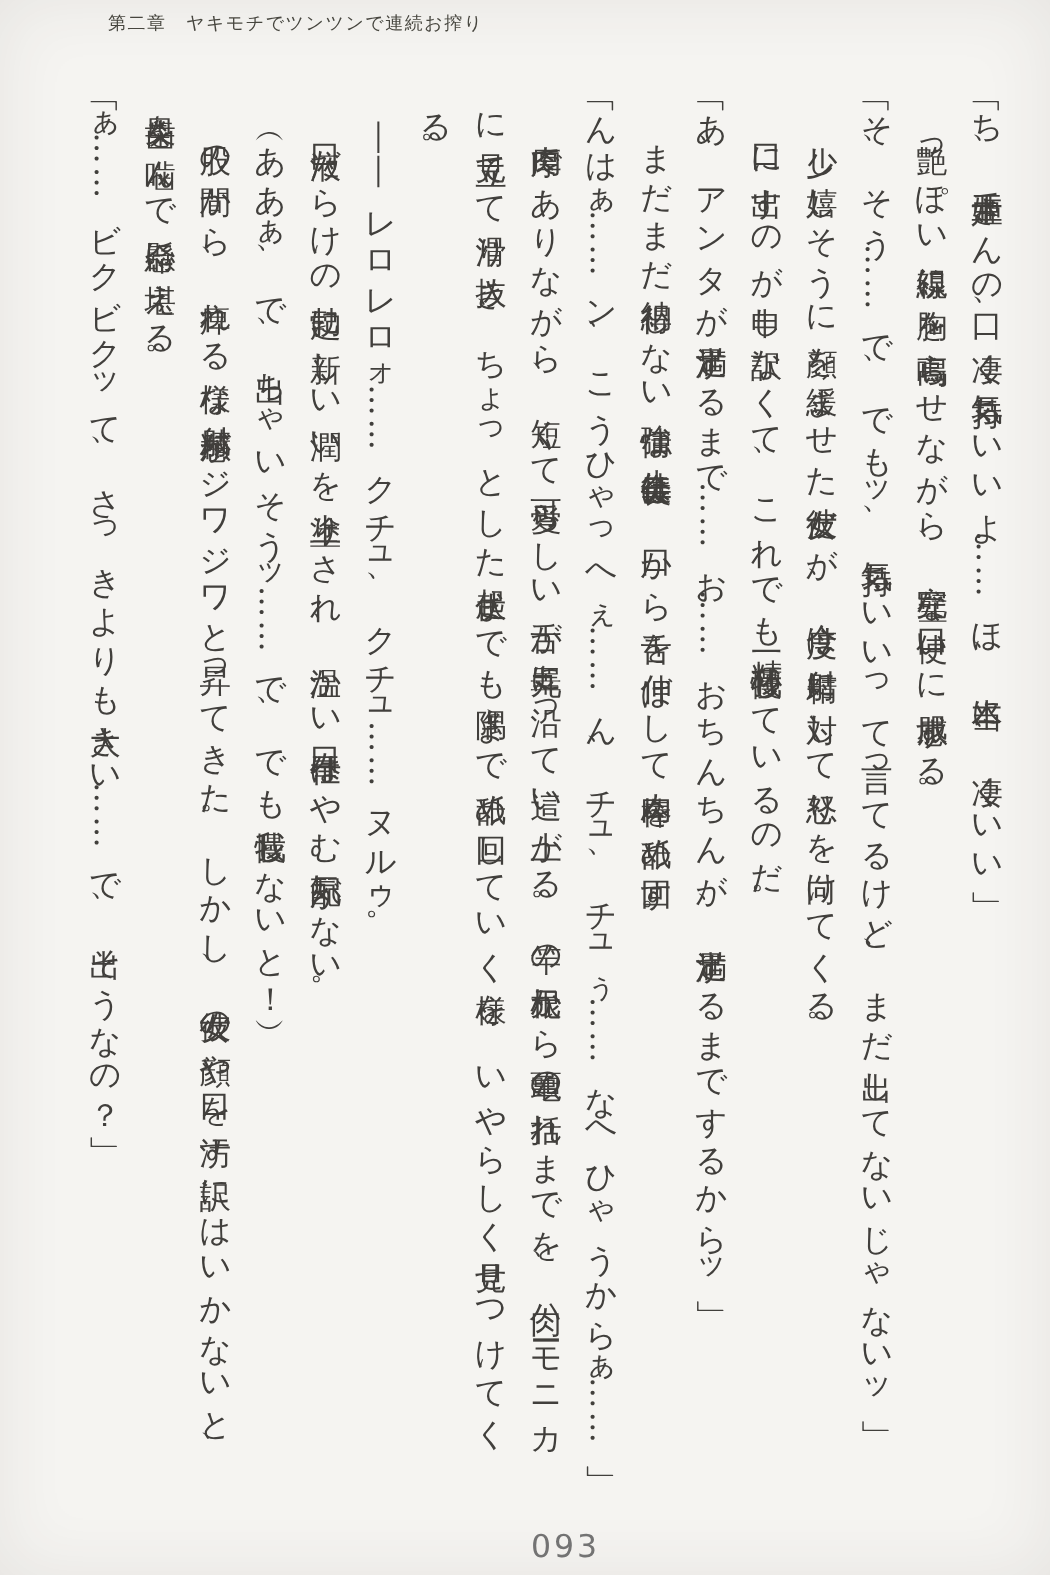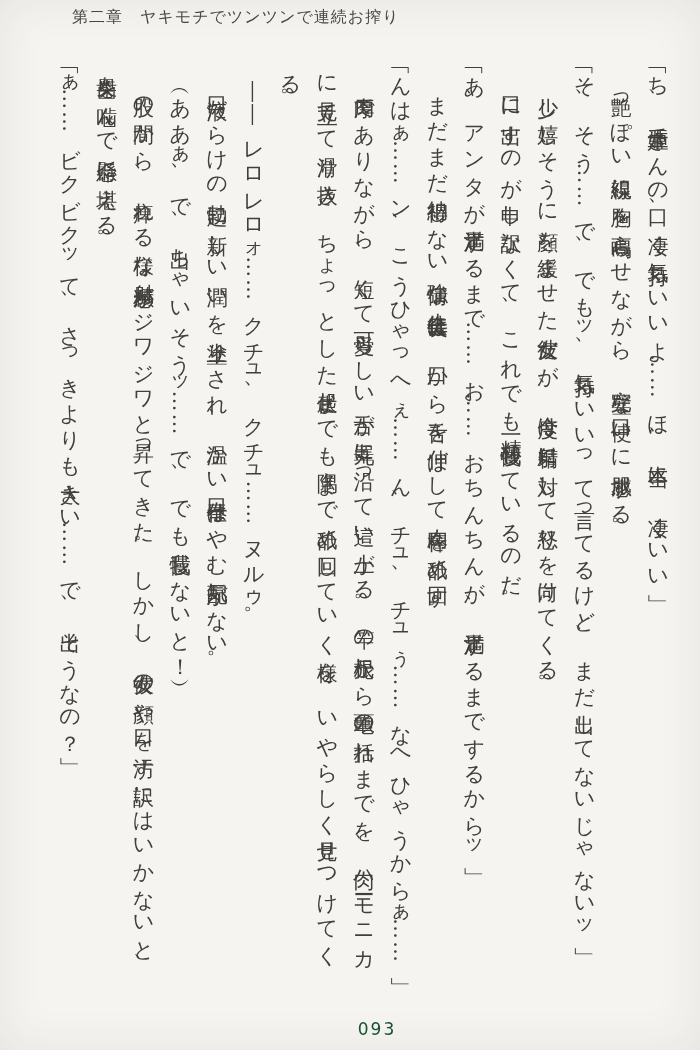--- a/index.html
+++ b/index.html
@@ -14,21 +14,21 @@
     width: 700px;
     height: 1050px;
     background: #f5f4f1;
     box-shadow: inset 0 0 46px rgba(60,55,50,0.08);
     font-family: "DejaVu Serif", "Liberation Serif", serif;
   }
   .chapter-header {
     position: absolute;
     top: 7px;
     left: 72px;
-    font-size: 16px;
+    font-size: 12px;
     letter-spacing: 1px;
     color: #47463f;
   }
   .text-block {
     position: absolute;
     top: 60px;
     right: 24px;
     height: 916px;
     writing-mode: vertical-rl;
     text-orientation: mixed;
@@ -43,23 +43,23 @@
   }
   p.para.indent {
     text-indent: 1em;
   }
   .page-number {
     position: absolute;
     top: 1019px;
     left: 50%;
     transform: translateX(-50%) translateX(27px);
     font-family: "DejaVu Sans", "Liberation Sans", sans-serif;
-    font-size: 17px;
+    font-size: 21px;
     letter-spacing: 2px;
-    color: #14532d;
+    color: #737373;
   }
 </style>
 </head>
 <body>
 
 <div class="page">
   <div class="chapter-header">第二章　ヤキモチでツンツンで連続お搾り</div>
 
   <div class="text-block" id="text-block">
       <p class="para">「ち、千亜姫さんの口、凄く気持ちいいよ……ほ、本当に、凄くいい」</p>

